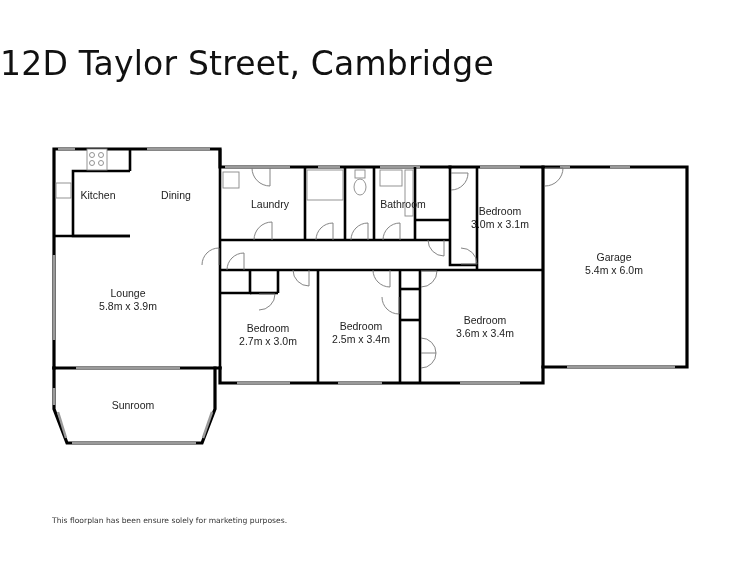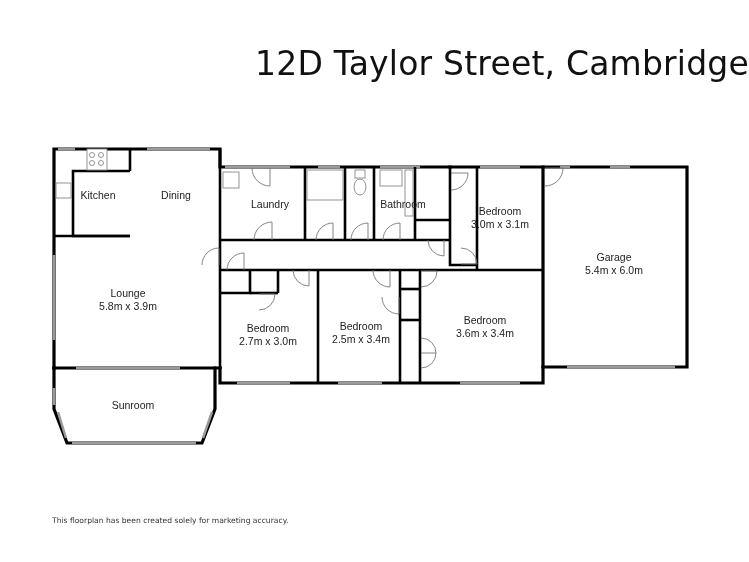--- a/index.html
+++ b/index.html
@@ -1,17 +1,17 @@
 <!DOCTYPE html>
 <html><head>
 <meta charset="utf-8">
 <style>
   html, body { margin:0; padding:0; background:#fff; }
   body { width:749px; height:562px; position:relative; overflow:hidden; font-family:"Liberation Sans", sans-serif; }
-  .title { position:absolute; left:0; top:44px; width:749px; text-align:right; font-size:33px; color:#111; font-family:"DejaVu Sans", sans-serif; font-weight:normal; letter-spacing:0.2px; }
+  .title { position:absolute; left:0; top:44px; width:749px; text-align:left; font-size:33px; color:#111; font-family:"DejaVu Sans", sans-serif; font-weight:normal; letter-spacing:0.2px; }
   svg.plan { position:absolute; left:0; top:0; }
   .wall { stroke:#000; stroke-width:3.2; fill:none; stroke-linecap:square; }
   .iw { stroke:#000; stroke-width:2.6; fill:none; }
   .win { stroke:#9a9a9a; stroke-width:2.5; fill:none; }
   .door { stroke:#777; stroke-width:0.9; fill:none; }
   .fix { stroke:#888; stroke-width:0.9; fill:#fff; }
   .lbl { font-family:"Liberation Sans", sans-serif; font-size:10.5px; fill:#222; text-anchor:middle; }
   .disclaimer { position:absolute; left:52px; top:515px; font-size:7.6px; line-height:11px; color:#333; font-family:"DejaVu Sans", sans-serif; }
 </style>
 </head>
@@ -135,14 +135,14 @@
     <text class="lbl" x="268" y="345">2.7m x 3.0m</text>
     <text class="lbl" x="361" y="330">Bedroom</text>
     <text class="lbl" x="361" y="343">2.5m x 3.4m</text>
     <text class="lbl" x="485" y="324">Bedroom</text>
     <text class="lbl" x="485" y="337">3.6m x 3.4m</text>
     <text class="lbl" x="133" y="409">Sunroom</text>
   </g>
 </svg>
 
 <div class="disclaimer">
-  <div>This floorplan has been created solely for marketing accuracy.</div>
+  <div>This floorplan has been ensure solely for marketing purposes.</div>
 </div>
 
 </body></html>

